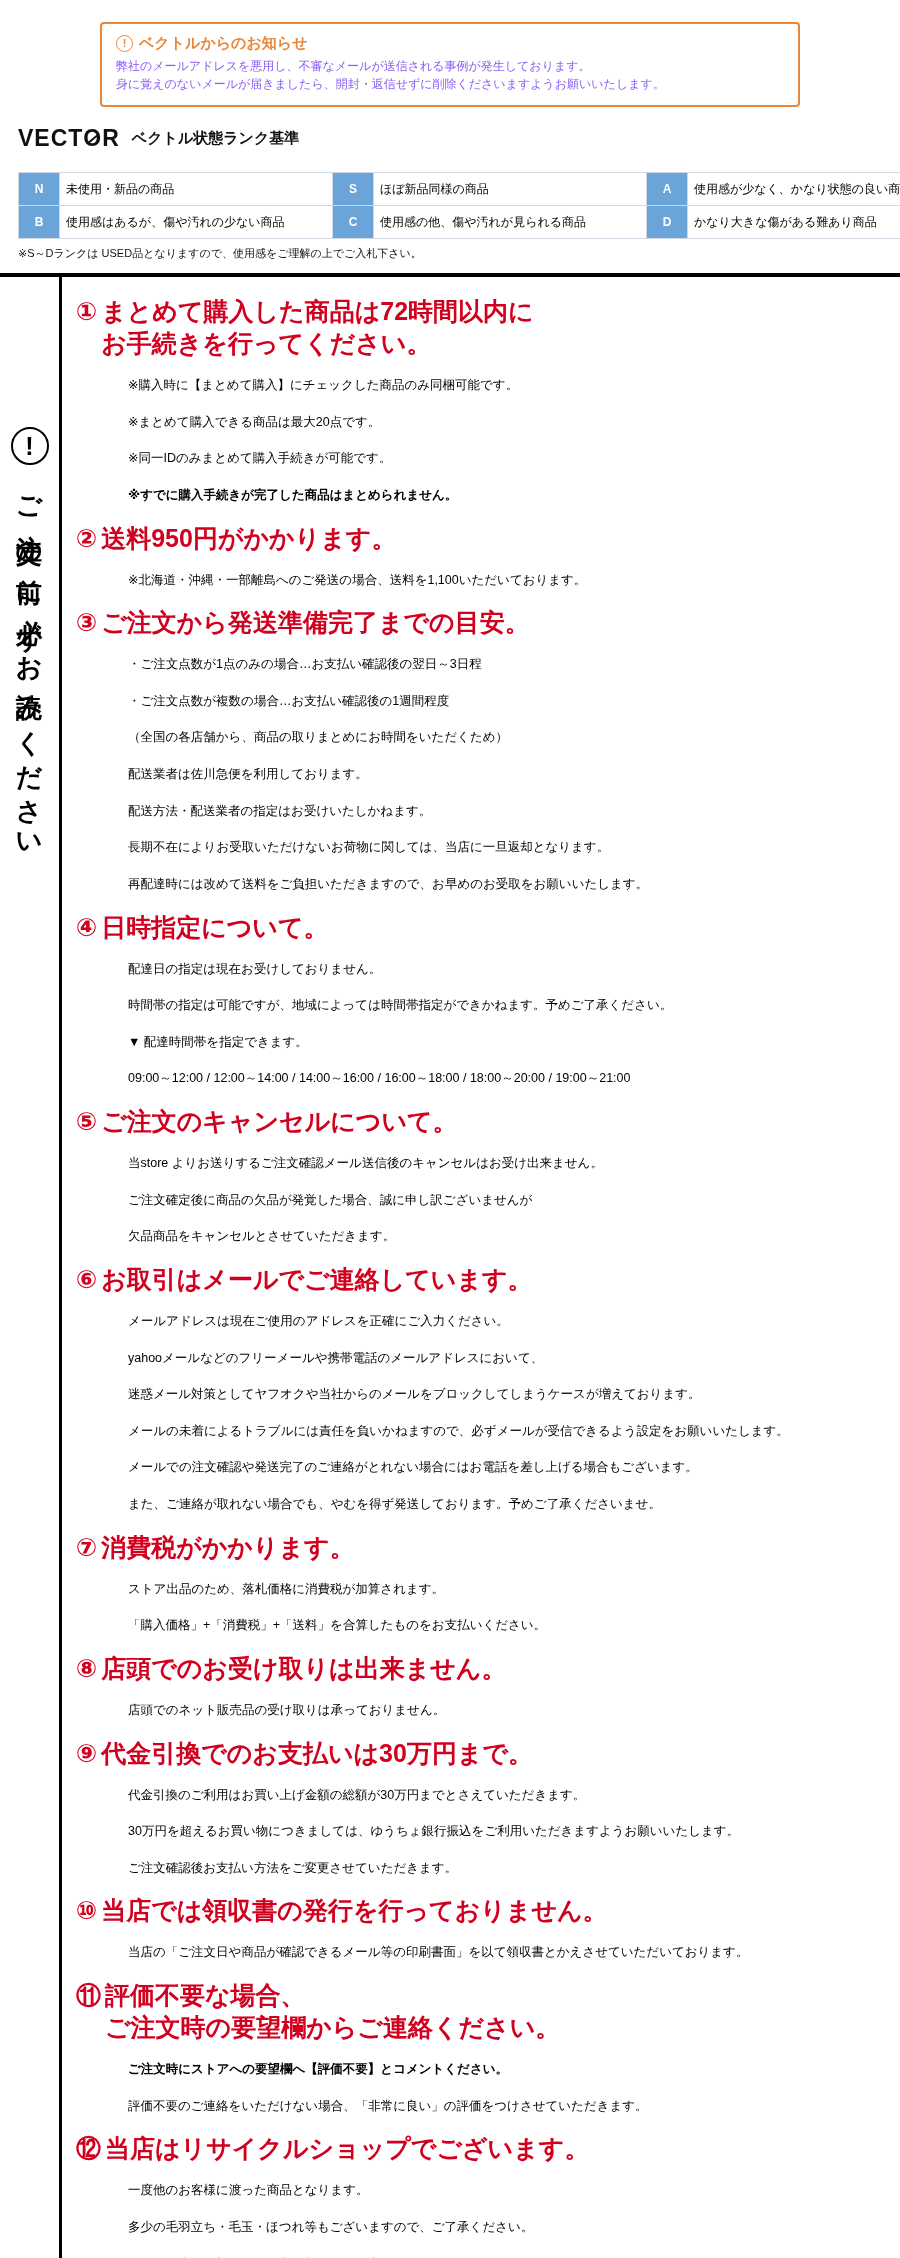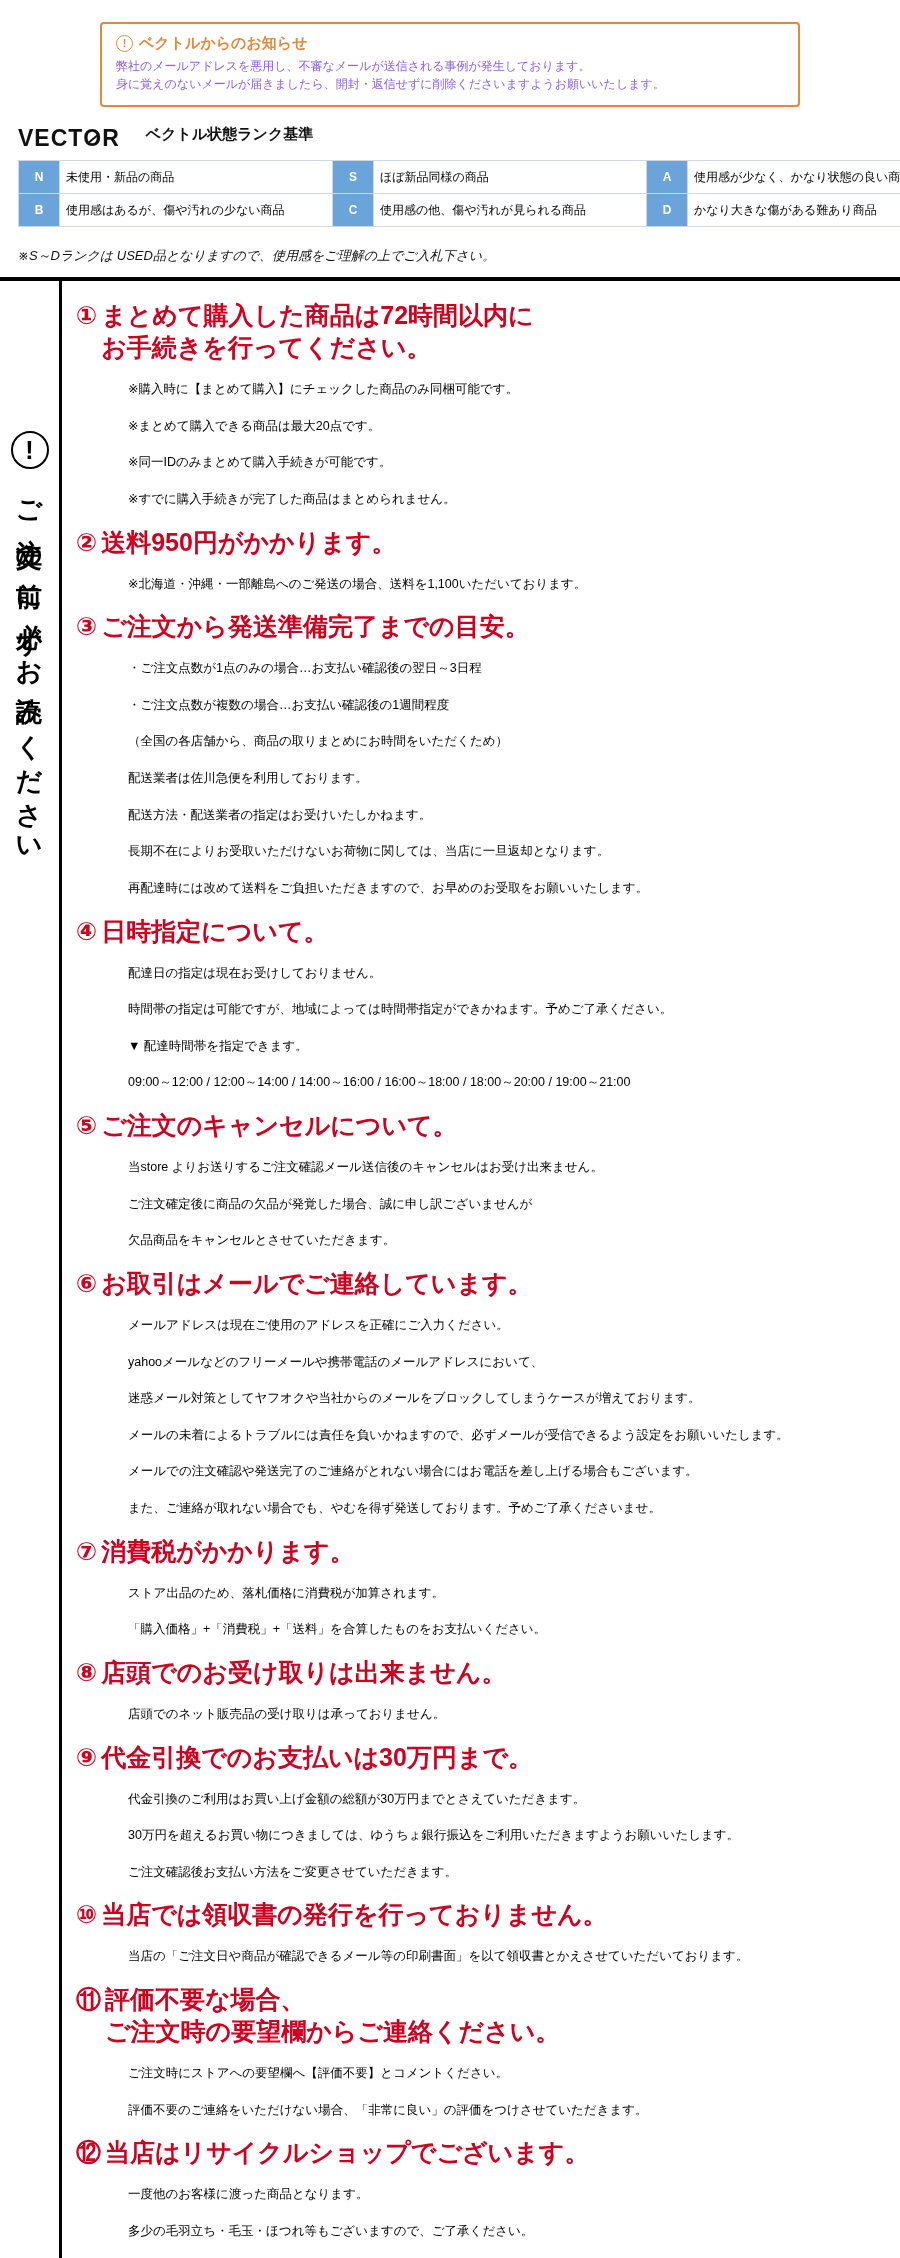--- a/index.html
+++ b/index.html
@@ -57,22 +57,23 @@
     font-size: 12px;
     line-height: 1.5;
   }
 
   
   .rank-section {
     padding: 18px 0 0 18px;
   }
   .brand-row {
     display: flex;
-    gap: 26px;
-    margin-bottom: 8px;
+    align-items: center;
+    gap: 12px;
+    margin-bottom: 20px;
   }
   .brand-logo {
     font-size: 23px;
     font-weight: bold;
     letter-spacing: 1px;
     color: #111;
     position: relative;
     font-family: "Liberation Sans", sans-serif;
   }
   .brand-logo .o-mark {
@@ -111,24 +112,23 @@
     width: 28px;
     text-align: center;
     color: #fff;
     font-weight: bold;
     font-size: 13px;
     background: #6ba4d8;
     border: 1px solid #6ba4d8;
   }
   td.rank-desc { width: 260px; }
   .rank-foot {
-    font-size: 13px;
-    margin-top: 20px;
+    font-size: 11px;
+    margin-top: 7px;
     color: #111;
-    font-style: italic;
   }
 
   
   .main-block {
     margin-top: 12px;
     border-top: 4px solid #000;
     border-bottom: 4px solid #000;
     display: flex;
     position: relative;
   }
@@ -185,21 +185,21 @@
   .item-head .headtext { flex: 1; }
   .item-body {
     margin-top: 5px;
     padding-left: 36px;
     font-size: 12.5px;
     line-height: 1.65;
     color: #000;
   }
   .item-body p { margin: 16px; }
   .item-body p.gap { margin-top: 12px; }
-  .item-body p.bold { font-weight: normal; }
+  .item-body p.bold { font-weight: bold; }
 </style>
 </head>
 <body>
 
 <div class="page">
 
   <div class="notice-wrap">
     <div class="notice">
       <div class="notice-title">
         <span class="excl-circle">!</span>

